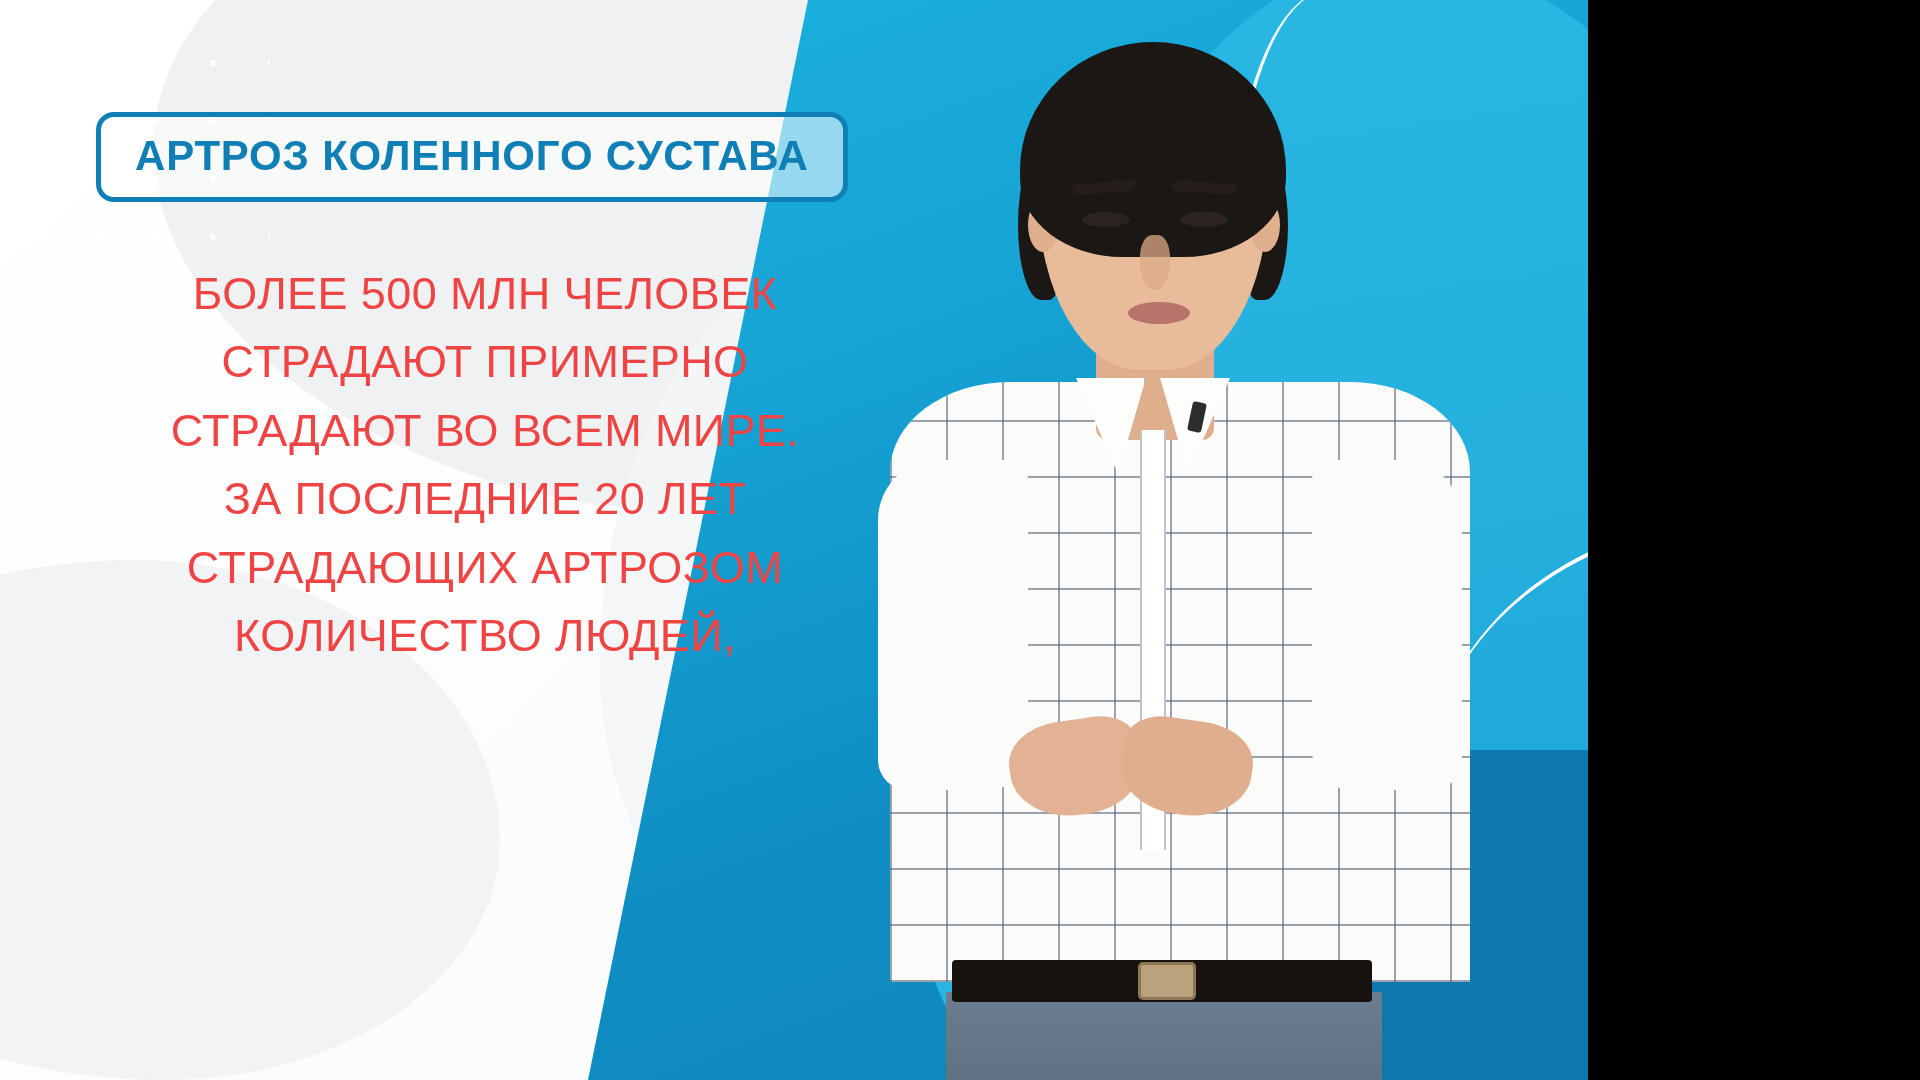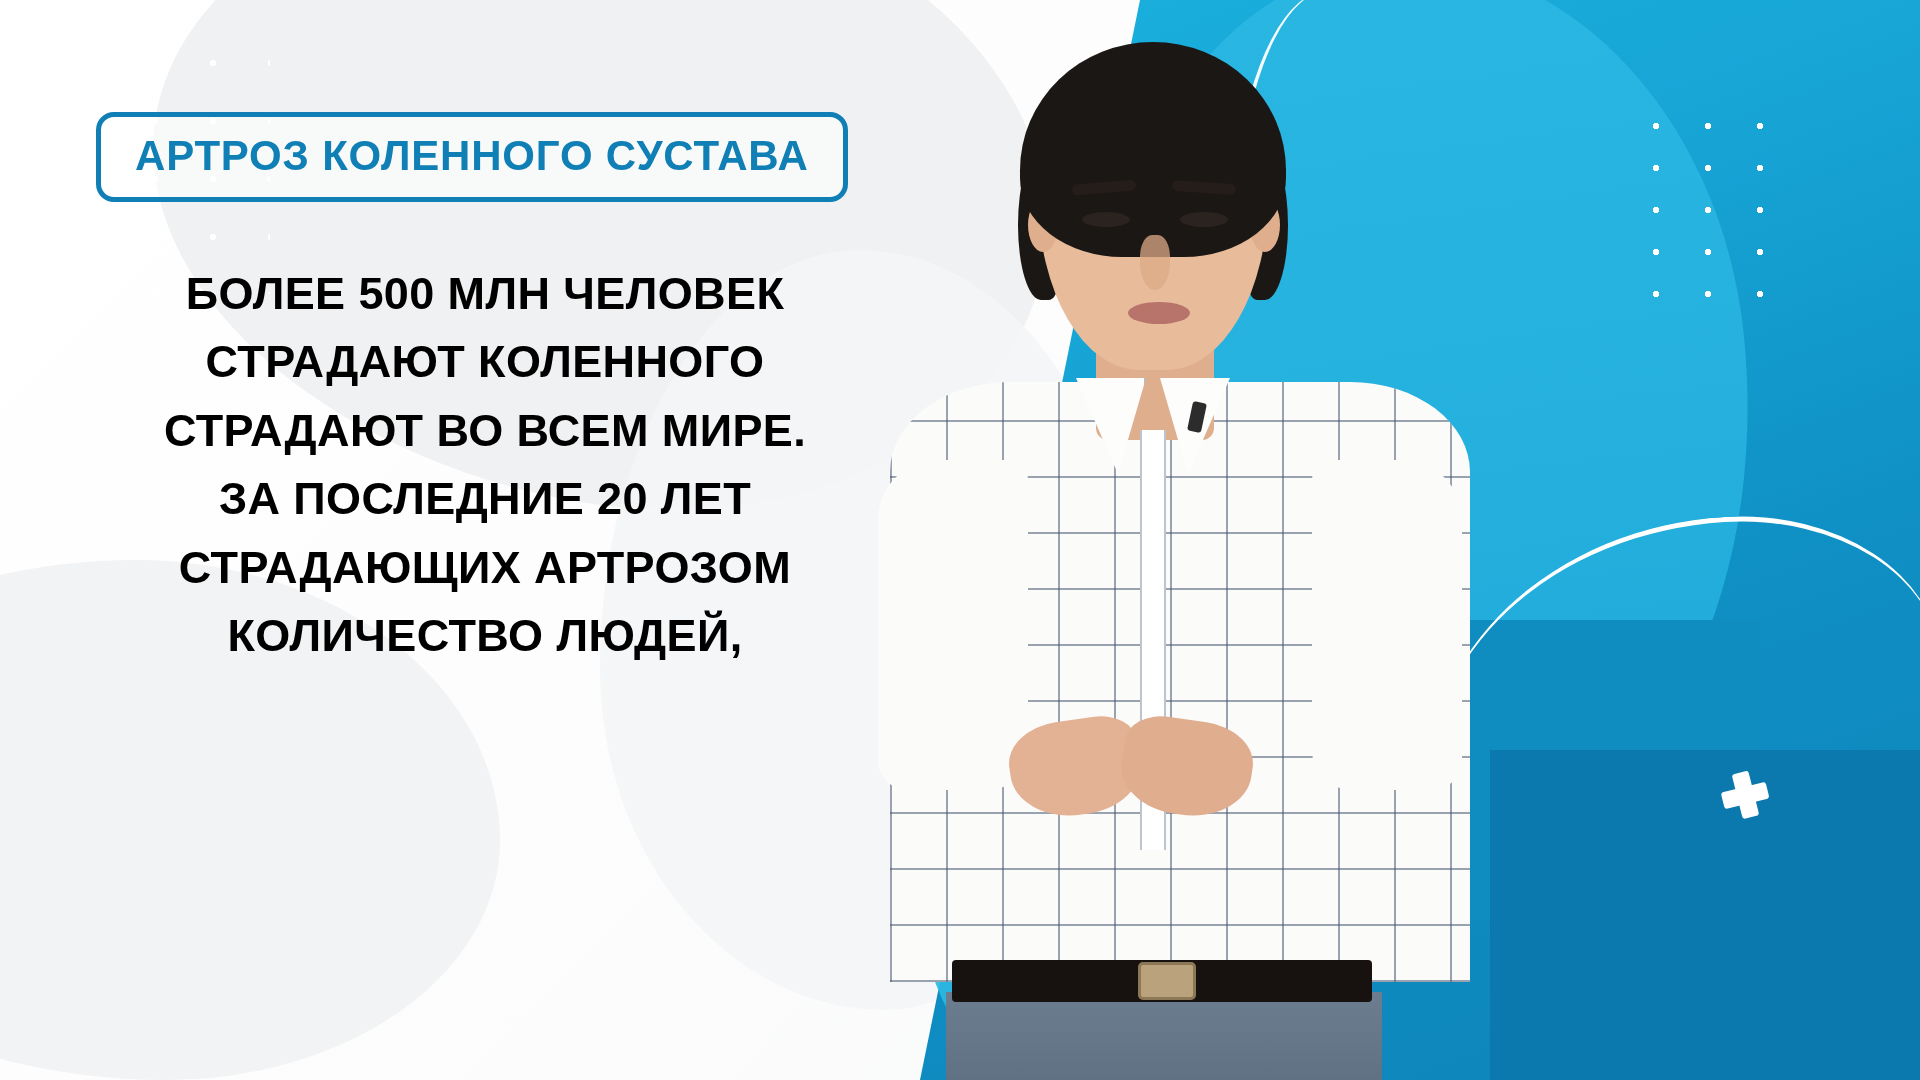--- a/index.html
+++ b/index.html
@@ -1,20 +1,20 @@
 <!DOCTYPE html>
 <html><head>
 <meta charset="utf-8">
 <style>
   html,body{margin:0;padding:0;background:#000;}
   *{box-sizing:border-box;}
 
   .stage{
     position:relative;
-    width:1920px;height:1080px;
+    width:1588px;height:1080px;
     overflow:hidden;
     font-family:"Liberation Sans","DejaVu Sans",sans-serif;
     background:#ffffff;
   }
 
   
   .bg-white{
     position:absolute;inset:0;
     background:linear-gradient(135deg,#ffffff 0%,#fdfdfd 40%,#f7f8f9 100%);
   }
@@ -223,23 +223,23 @@
   .title-pill .t{
     font-size:42px;font-weight:700;letter-spacing:.8px;color:#0f7fb5;
     white-space:nowrap;line-height:1;
   }
 
   
   .body-copy{
     position:absolute;left:60px;top:260px;
     width:850px;
     text-align:center;
-    color:#000000;
+    color:#ef4444;
     font-size:45px;
-    font-weight:700;
+    font-weight:400;
     line-height:1.52;
     letter-spacing:.4px;
   }
   .body-copy .line{white-space:nowrap;}
 </style>
 </head>
 <body>
 
 <div class="stage">
 
@@ -290,20 +290,20 @@
     <div class="p-belt"></div>
     <div class="p-buckle"></div>
   </div>
 
   <div class="title-pill">
     <div class="t">АРТРОЗ КОЛЕННОГО СУСТАВА</div>
   </div>
 
   <div class="body-copy">
     <div class="line">БОЛЕЕ 500 МЛН ЧЕЛОВЕК</div>
-    <div class="line">СТРАДАЮТ КОЛЕННОГО</div>
+    <div class="line">СТРАДАЮТ ПРИМЕРНО</div>
     <div class="line">СТРАДАЮТ ВО ВСЕМ МИРЕ.</div>
     <div class="line">ЗА ПОСЛЕДНИЕ 20 ЛЕТ</div>
     <div class="line">СТРАДАЮЩИХ АРТРОЗОМ</div>
     <div class="line">КОЛИЧЕСТВО ЛЮДЕЙ,</div>
   </div>
 
 </div>
 
 </body></html>

